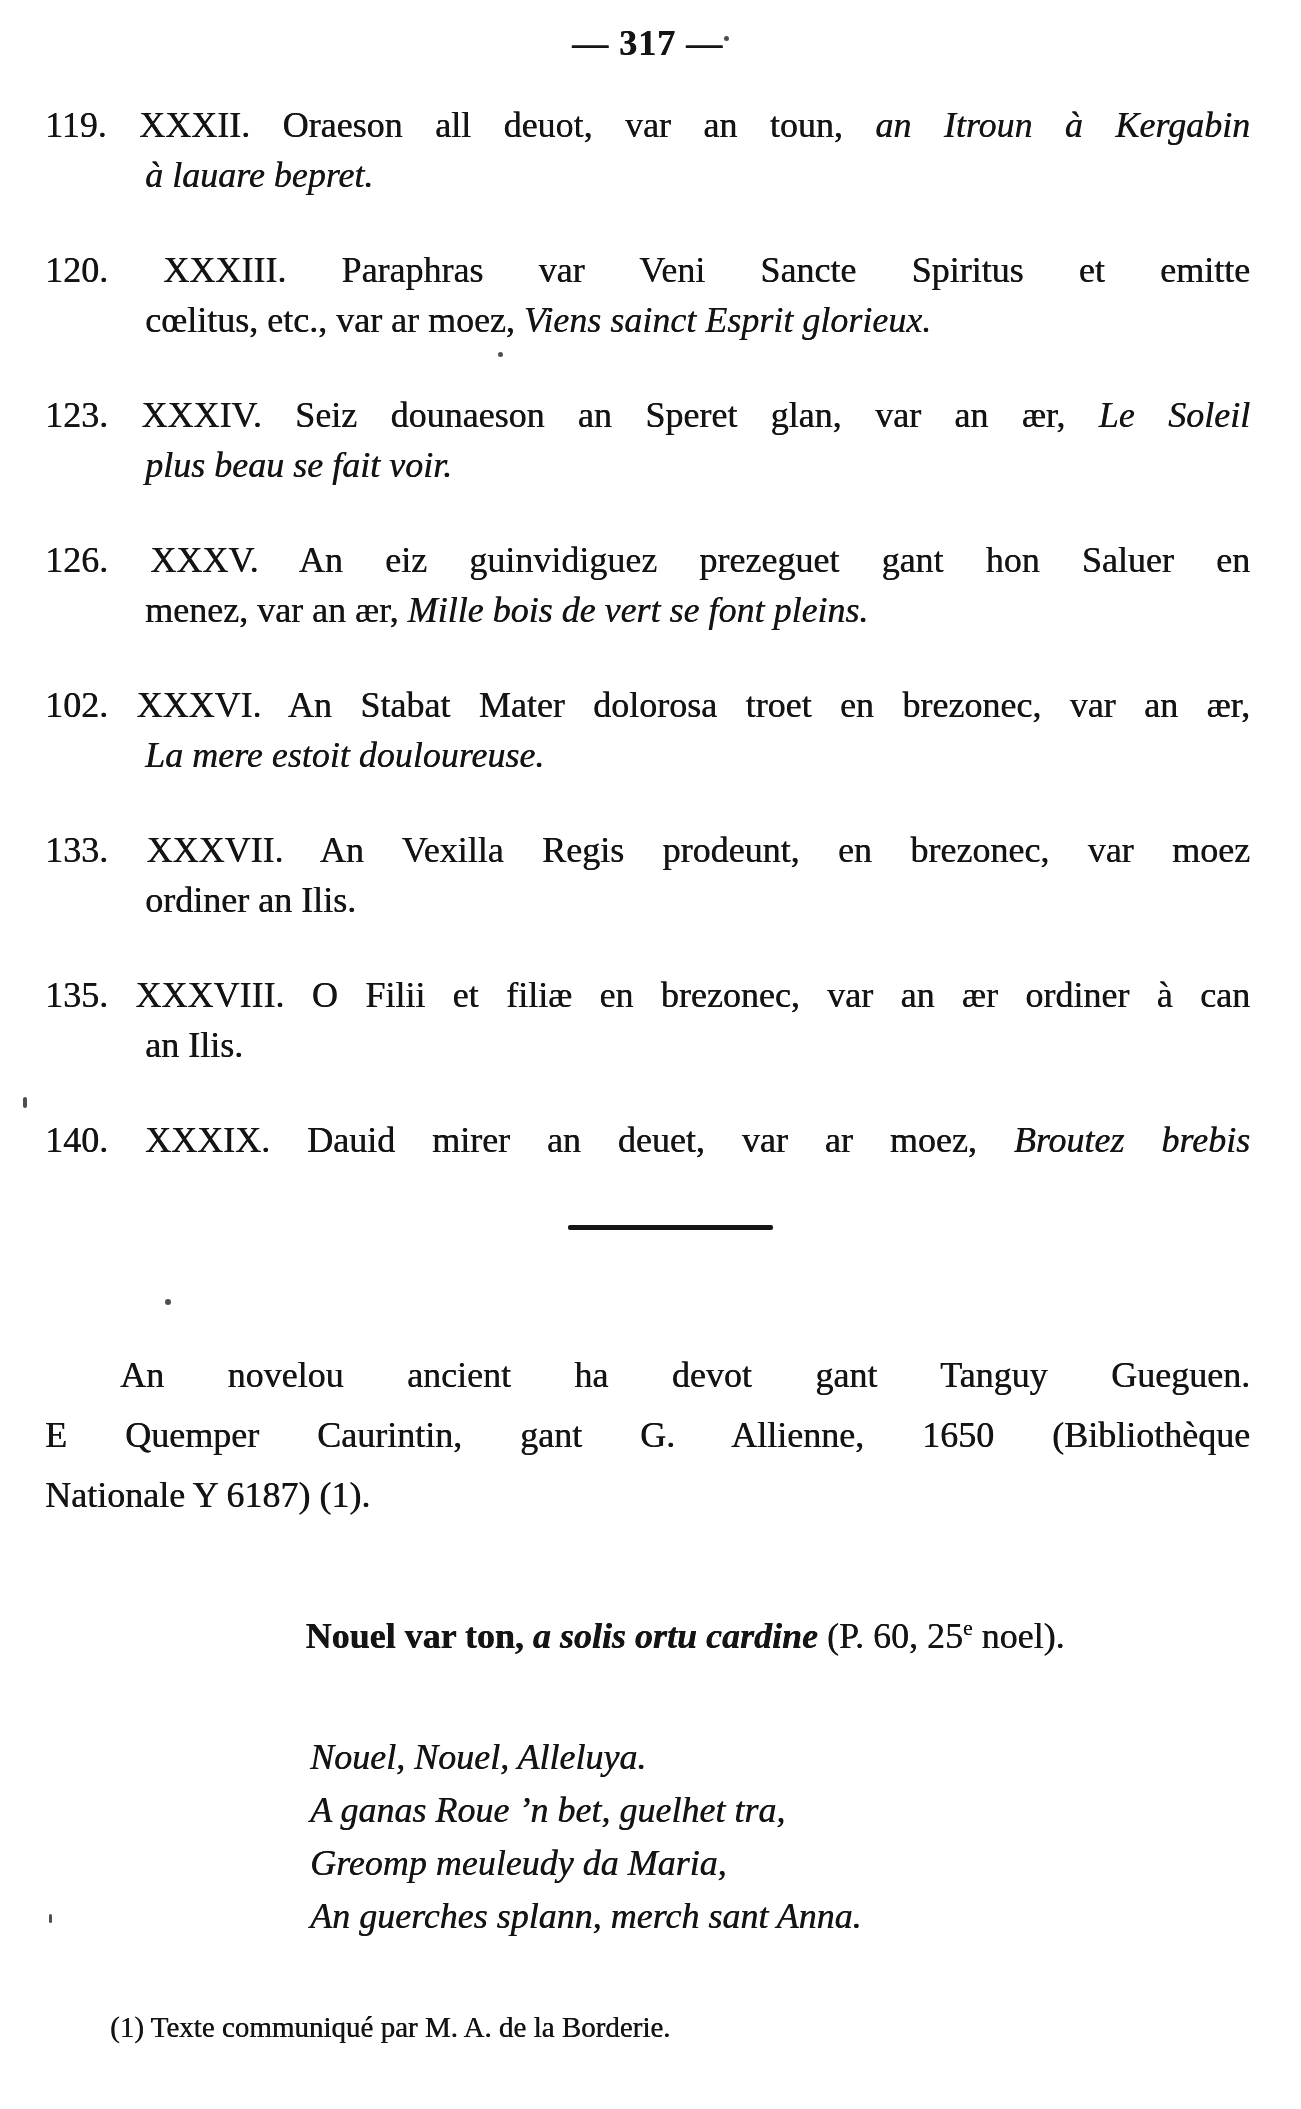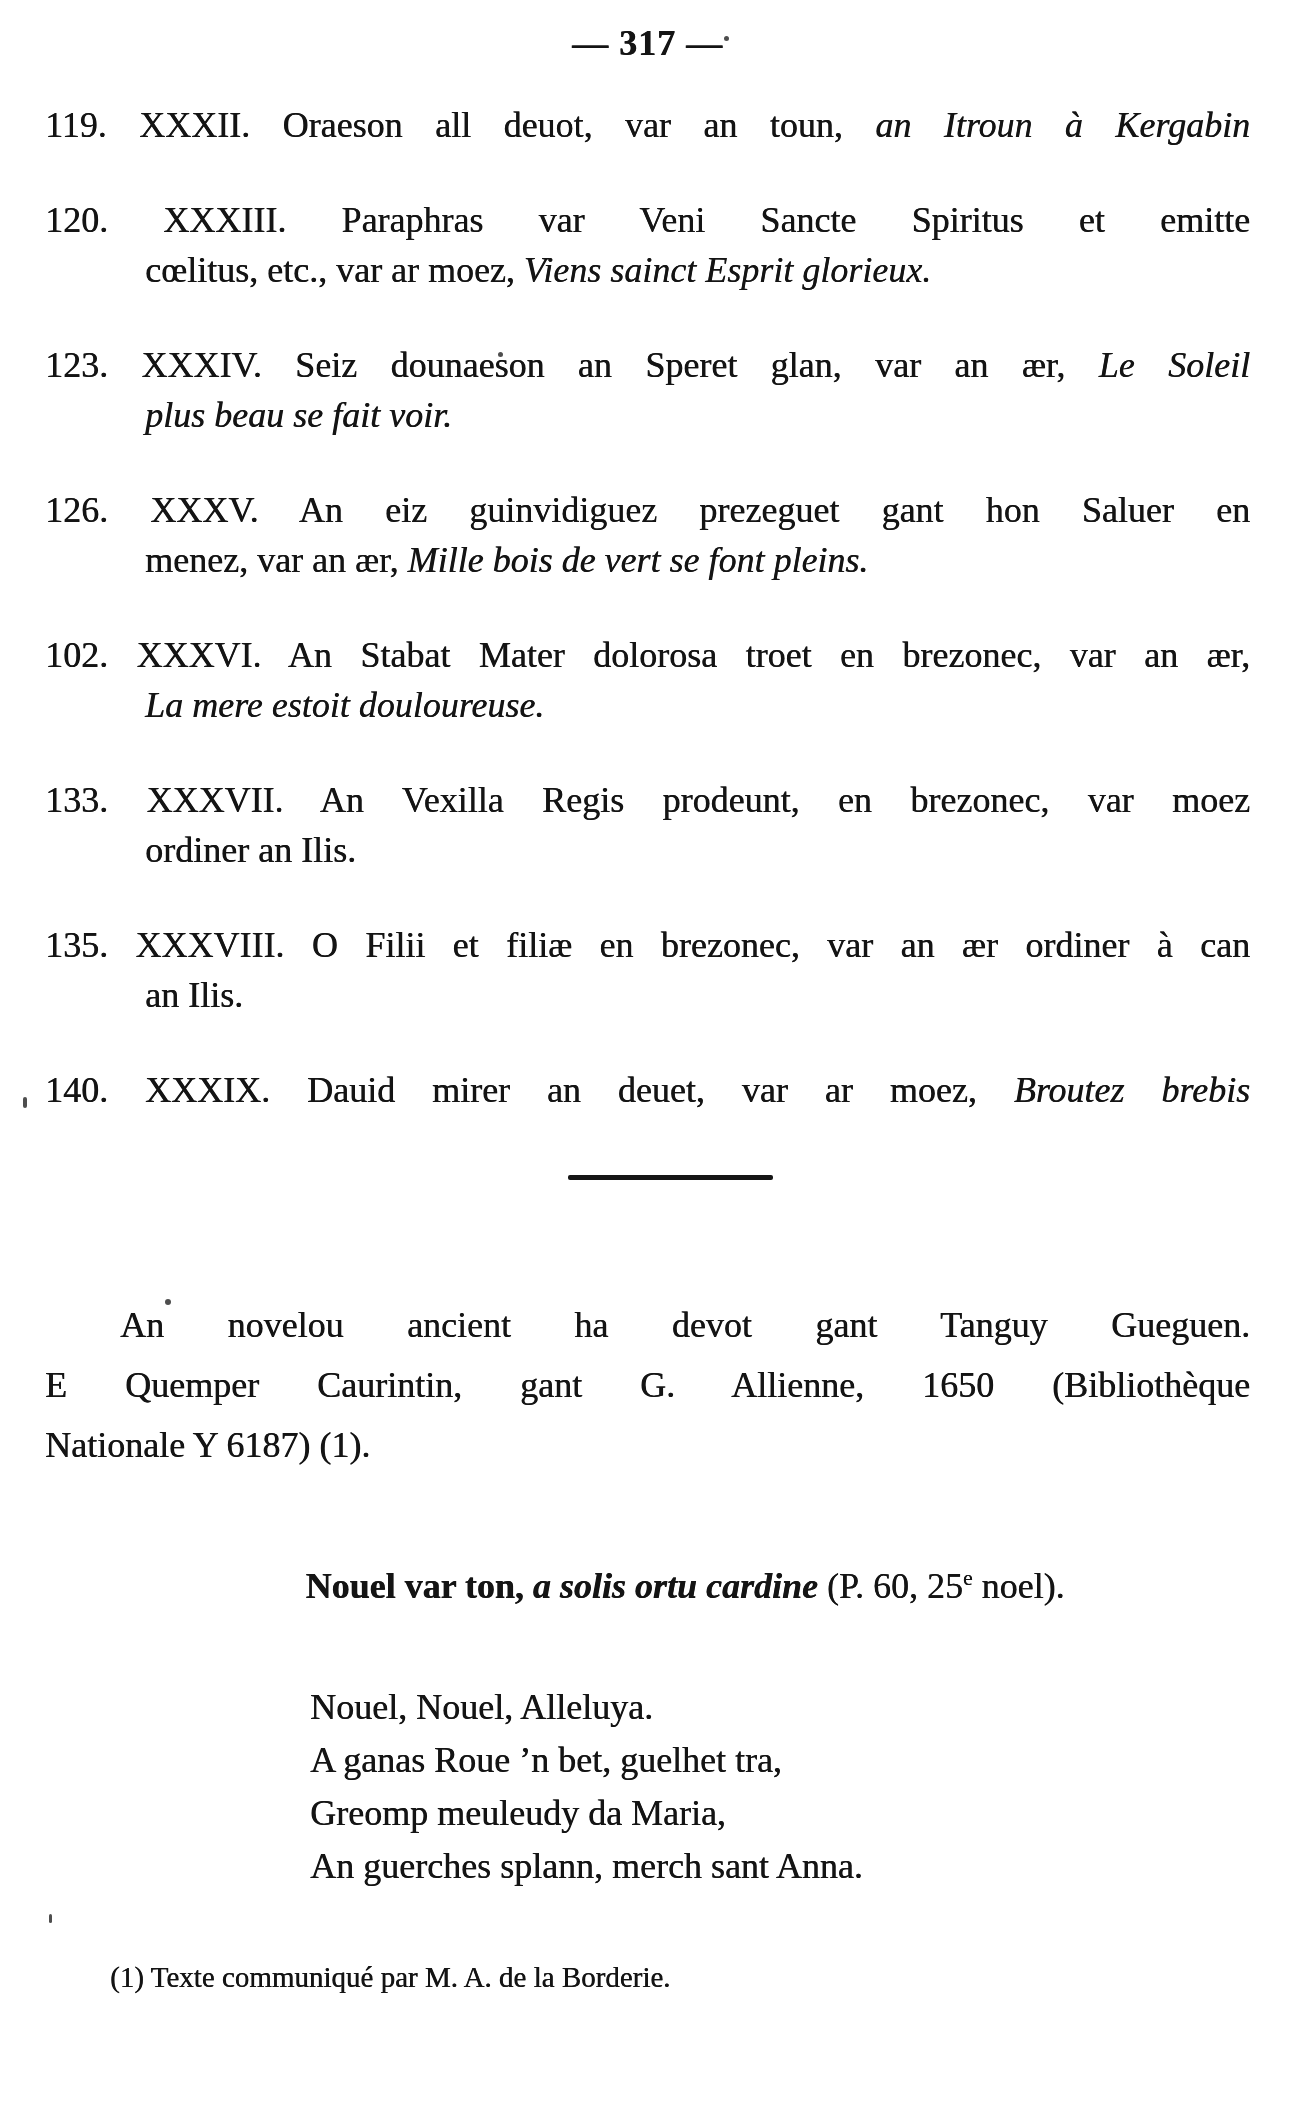--- a/index.html
+++ b/index.html
@@ -74,20 +74,21 @@
     text-align: center;
     font-size: 36px;
     line-height: 50px;
   }
 
   .verse { margin-top: 70px; margin-left: 265px; }
   .vline {
     font-size: 36px;
     line-height: 53px;
     white-space: nowrap;
+    font-style: italic;
   }
 
   .footnote {
     margin-top: 64px;
     margin-left: 65px;
     font-size: 29px;
     line-height: 40px;
   }
 
   
@@ -109,20 +110,21 @@
   <div class="speck s4"></div>
   <div class="speck s5"></div>
 
   <div class="content">
 
     <div class="pageno inked">— 317 —</div>
 
     <div class="entries" id="entries">
         <div class="entry">
           <div class="line inked just"><span class="seg-r">119. XXXII. Oraeson all deuot, var an toun, </span><span class="seg-i">an Itroun à Kergabin</span></div>
+          <div class="line inked cont"><span class="seg-i">à lauare bepret.</span></div>
         </div>
         <div class="entry">
           <div class="line inked just"><span class="seg-r">120. XXXIII. Paraphras var Veni Sancte Spiritus et emitte</span></div>
           <div class="line inked cont"><span class="seg-r">cœlitus, etc., var ar moez, </span><span class="seg-i">Viens sainct Esprit glorieux.</span></div>
         </div>
         <div class="entry">
           <div class="line inked just"><span class="seg-r">123. XXXIV. Seiz dounaeson an Speret glan, var an ær, </span><span class="seg-i">Le Soleil</span></div>
           <div class="line inked cont"><span class="seg-i">plus beau se fait voir.</span></div>
         </div>
         <div class="entry">

